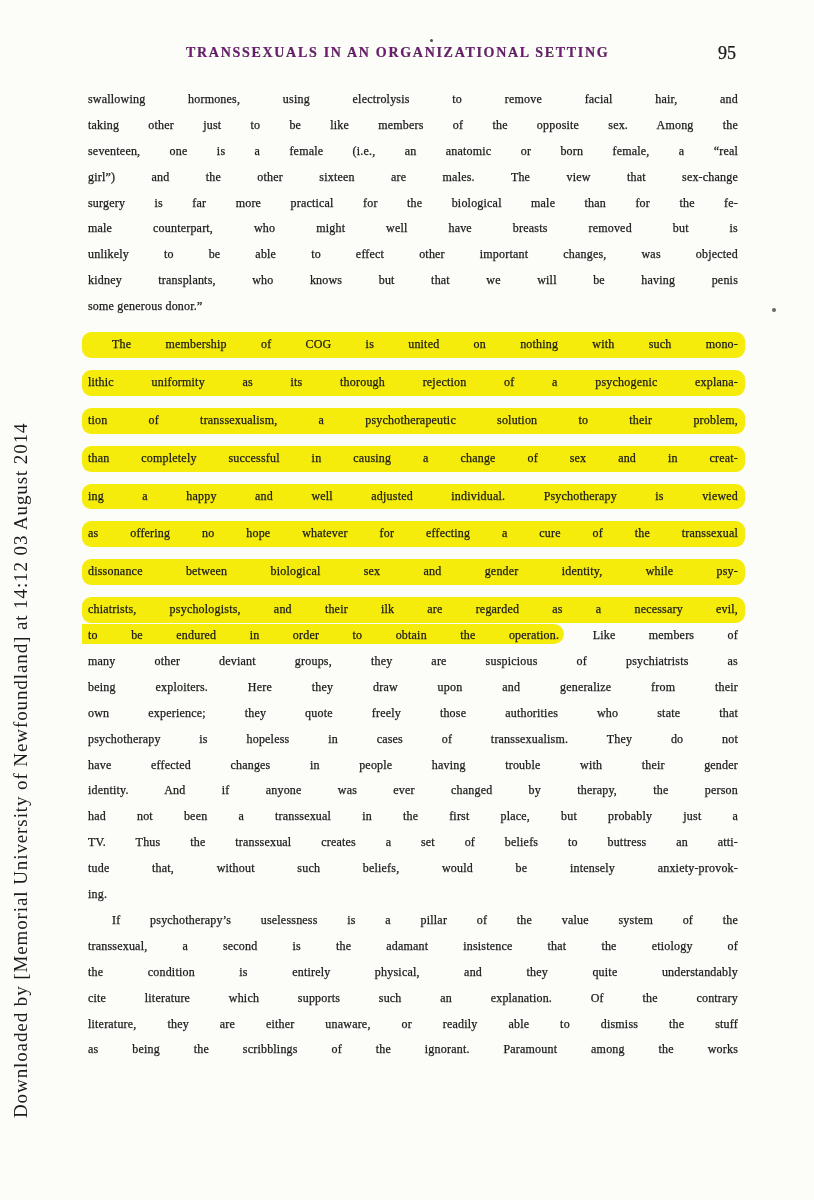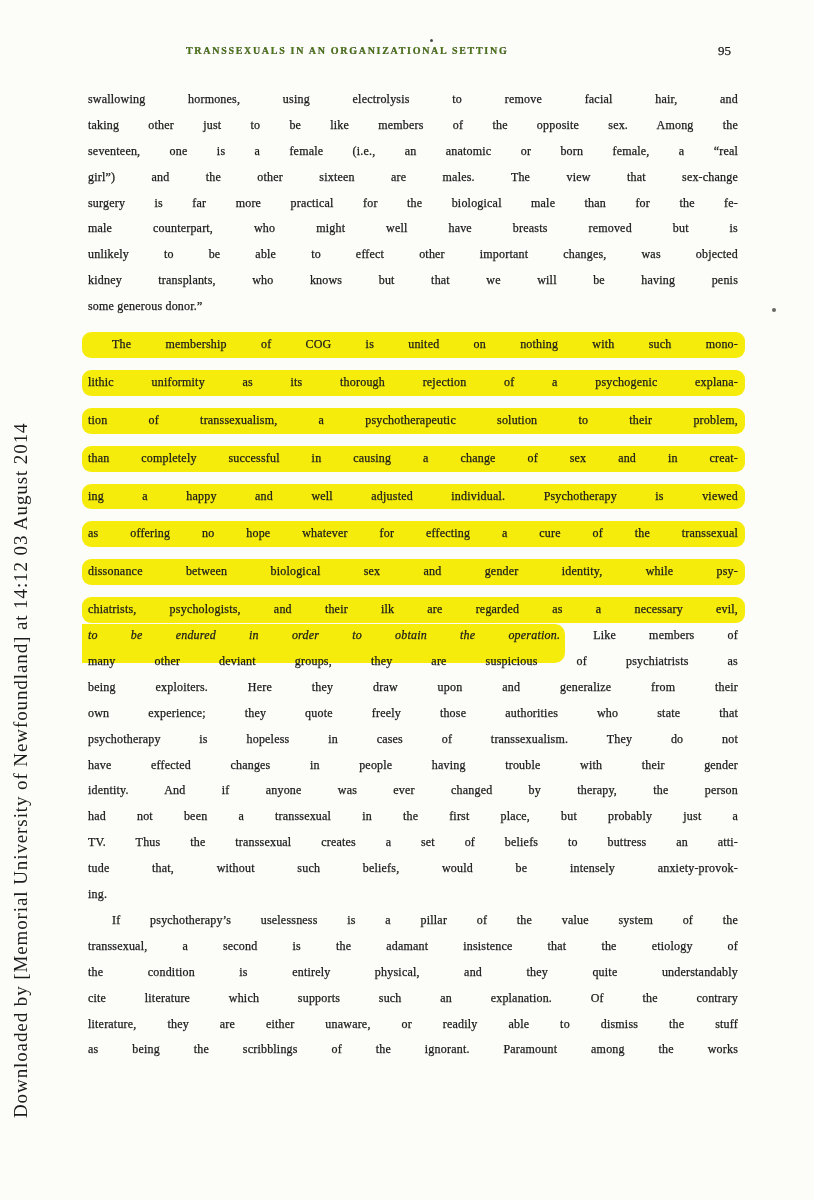--- a/index.html
+++ b/index.html
@@ -9,30 +9,30 @@
     position: relative;
     overflow: hidden;
     font-family: "Liberation Serif", serif;
   }
   .page { position: absolute; inset: 0; }
 
   
   .running-header {
     position: absolute;
     left: 186px; top: 45px;
-    font-size: 10px; font-weight: 700;
+    font-size: 14px; font-weight: 700;
     letter-spacing: 1.7px;
-    color: #4d7c0f;
+    color: #701a75;
     white-space: nowrap;
     -webkit-text-stroke: 0.2px #1b1b1b;
   }
   .page-number {
     position: absolute;
     left: 718px; top: 43px;
-    font-size: 13px;
+    font-size: 18px;
     color: #1b1b1b;
     -webkit-text-stroke: 0.25px #1b1b1b;
   }
 
   
   .watermark {
     position: absolute;
     left: 10px; top: 1118px;
     transform: rotate(-90deg);
     transform-origin: 0 0;
@@ -62,23 +62,22 @@
   .line.indent { text-indent: 24px; }
   .line.hl {
     background: var(--hl, #f6ec0c);
     border-radius: 9px;
     margin-left: -6px;  padding-left: 6px;
     margin-right: -7px; padding-right: 7px; margin-top: 12px;
   }
   .hl-seg {
     background: var(--hl, #f6ec0c);
     border-radius: 0 10px 10px 0;
-    padding: 4px 5px 21px 6px;
+    padding: 4px 5px 2px 6px;
     margin: -4px -5px -5px -6px;
-    font-style: italic;
   }
 
   
   .speck {
     position: absolute;
     background: #2a2a2a;
     border-radius: 50%;
     opacity: 0.85;
   }
   .speck-1 { left: 430px; top: 39px;  width: 3px; height: 3px; }

